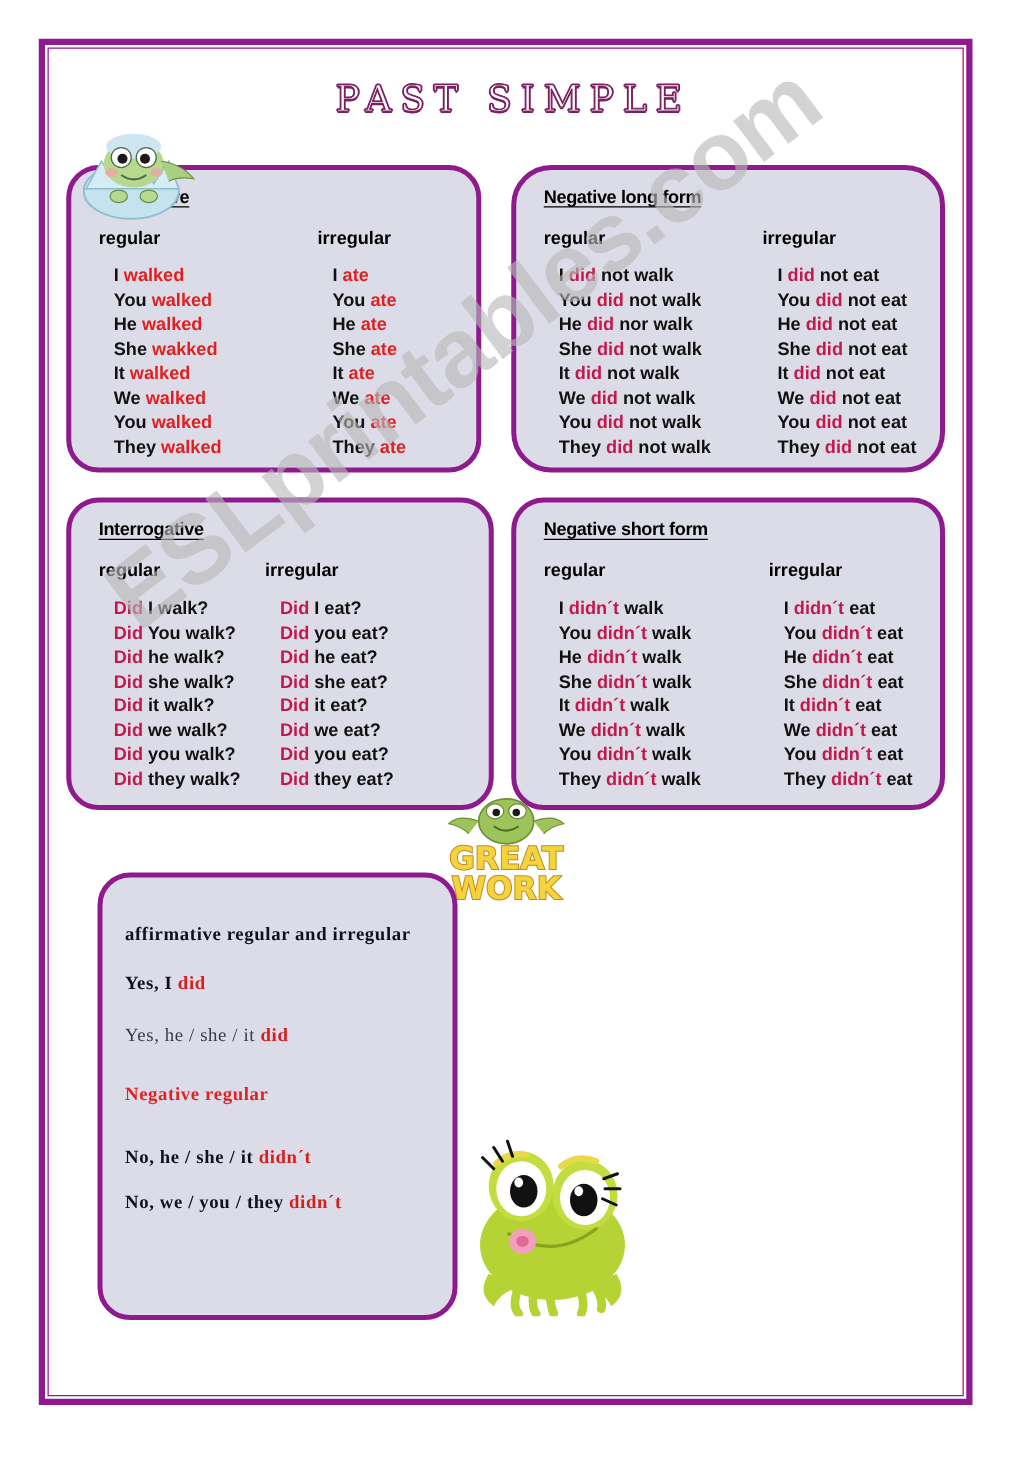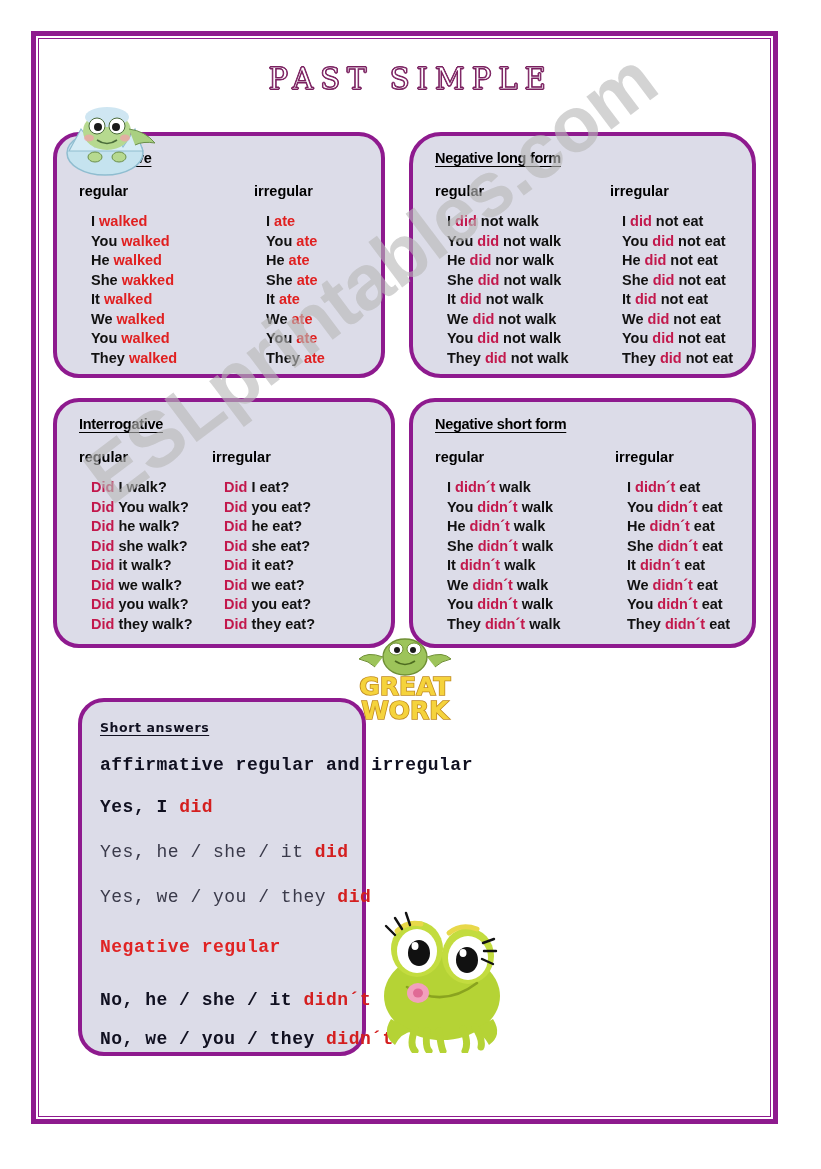--- a/index.html
+++ b/index.html
@@ -138,22 +138,22 @@
   #box-short .sa-title {
     font-family: "DejaVu Sans", sans-serif;
     font-weight: bold;
     font-size: 12.5px;
     color: #101020;
     text-decoration: underline;
     text-underline-offset: 3px;
     letter-spacing: 0.6px;
   }
   .sa-line {
-    font-family: Liberation Mono, monospace;
-    font-size: 18px;
+    font-family: Liberation Serif, serif;
+    font-size: 15px;
     color: #101020;
     letter-spacing: 0.5px;
     white-space: nowrap;
   }
   .sa-line.bold { font-weight: bold; }
   .sa-line.light { font-weight: normal; color: #3a3a4a; }
   .sa-line .r { color: #d41f1f; font-weight: bold; }
   .sa-line.neg { color: #e02424; font-weight: bold; }
 
   
@@ -297,26 +297,24 @@
             <div><span>We </span><span class="dr">didn´t</span><span> eat</span></div>
             <div><span>You </span><span class="dr">didn´t</span><span> eat</span></div>
             <div><span>They </span><span class="dr">didn´t</span><span> eat</span></div>
           </div>
       </div>
     </div>
   </div>
 
   <div class="box" id="box-short">
     <div class="box-inner" style="padding:18px 0 0 18px;">
-      <div class="sa-title">Short answers</div>
       <div class="sa-line bold" style="margin-top:20px;">affirmative regular  and  irregular</div>
       <div id="sa-affirmative">
           <div class="sa-line bold" style="margin-top: 22px;"><span>Yes, I </span><span class="r">did</span></div>
           <div class="sa-line light" style="margin-top: 25px;"><span>Yes, he / she / it </span><span class="r">did</span></div>
-          <div class="sa-line light" style="margin-top: 25px;"><span>Yes, we / you / they </span><span class="r">did</span></div>
         </div>
       <div class="sa-line neg" style="margin-top:30px;">Negative regular</div>
       <div id="sa-negative">
           <div class="sa-line bold" style="margin-top: 33px;"><span>No, he / she / it </span><span class="r">didn´t</span></div>
           <div class="sa-line bold" style="margin-top: 19px;"><span>No,  we /  you / they </span><span class="r">didn´t</span></div>
         </div>
     </div>
   </div>
 
   <div class="art" id="art-egg-frog">

